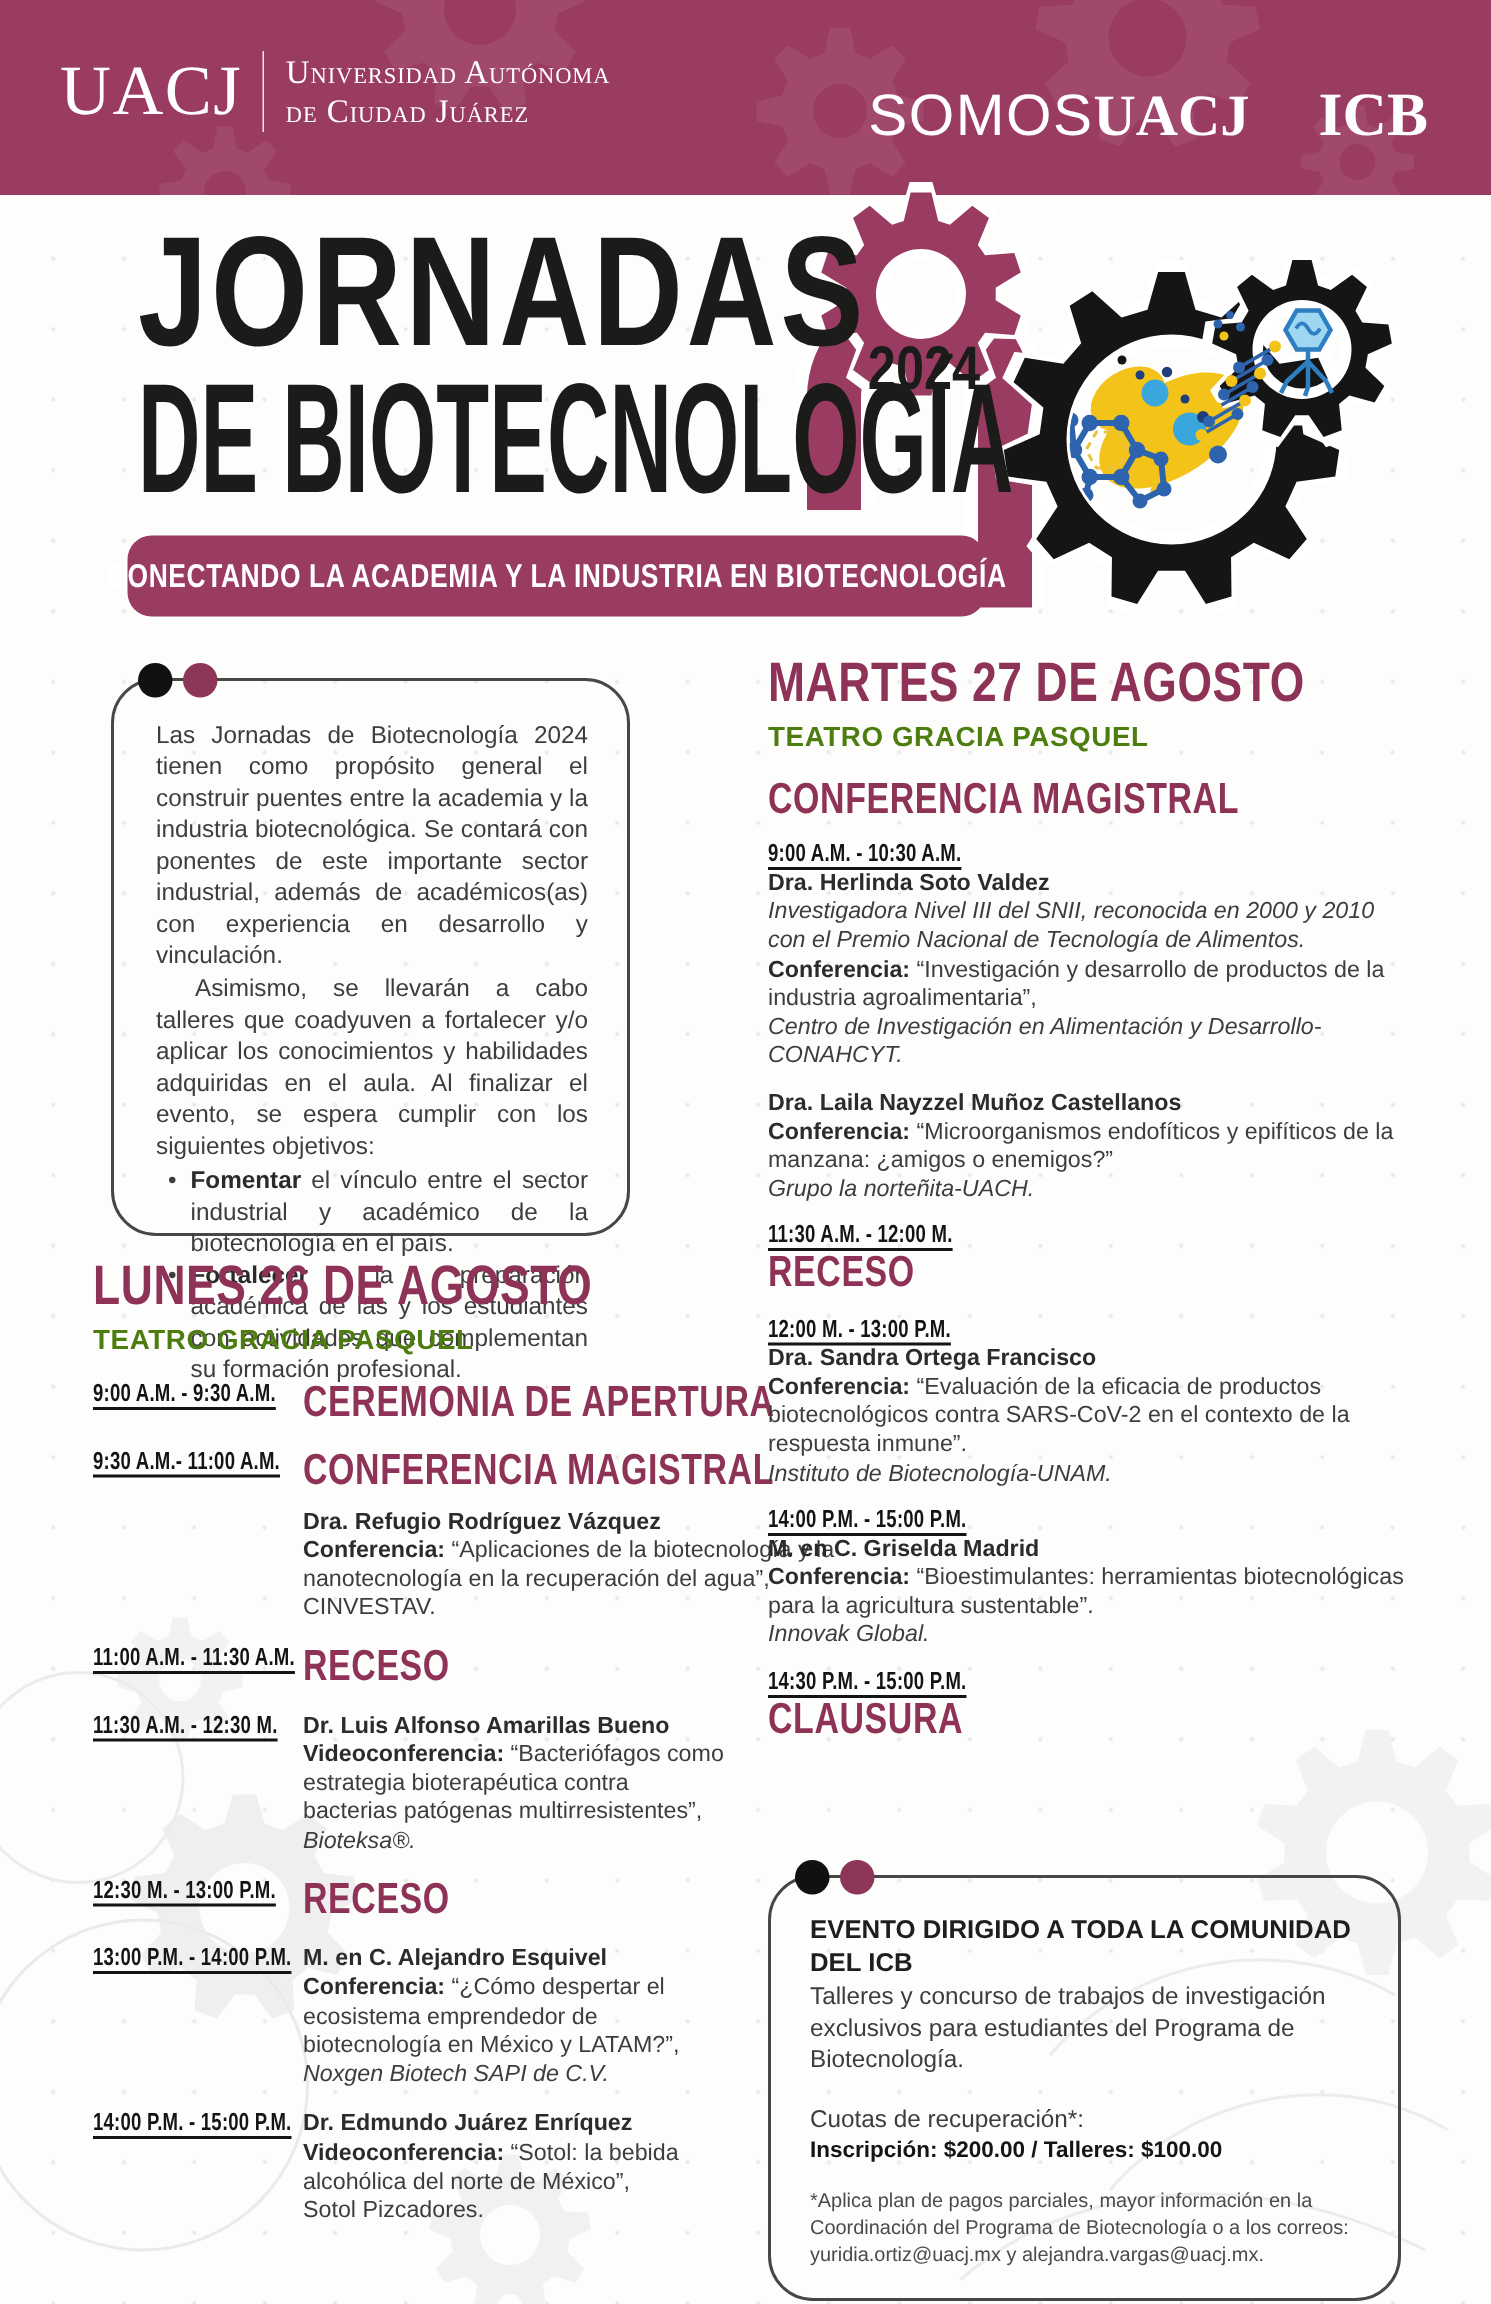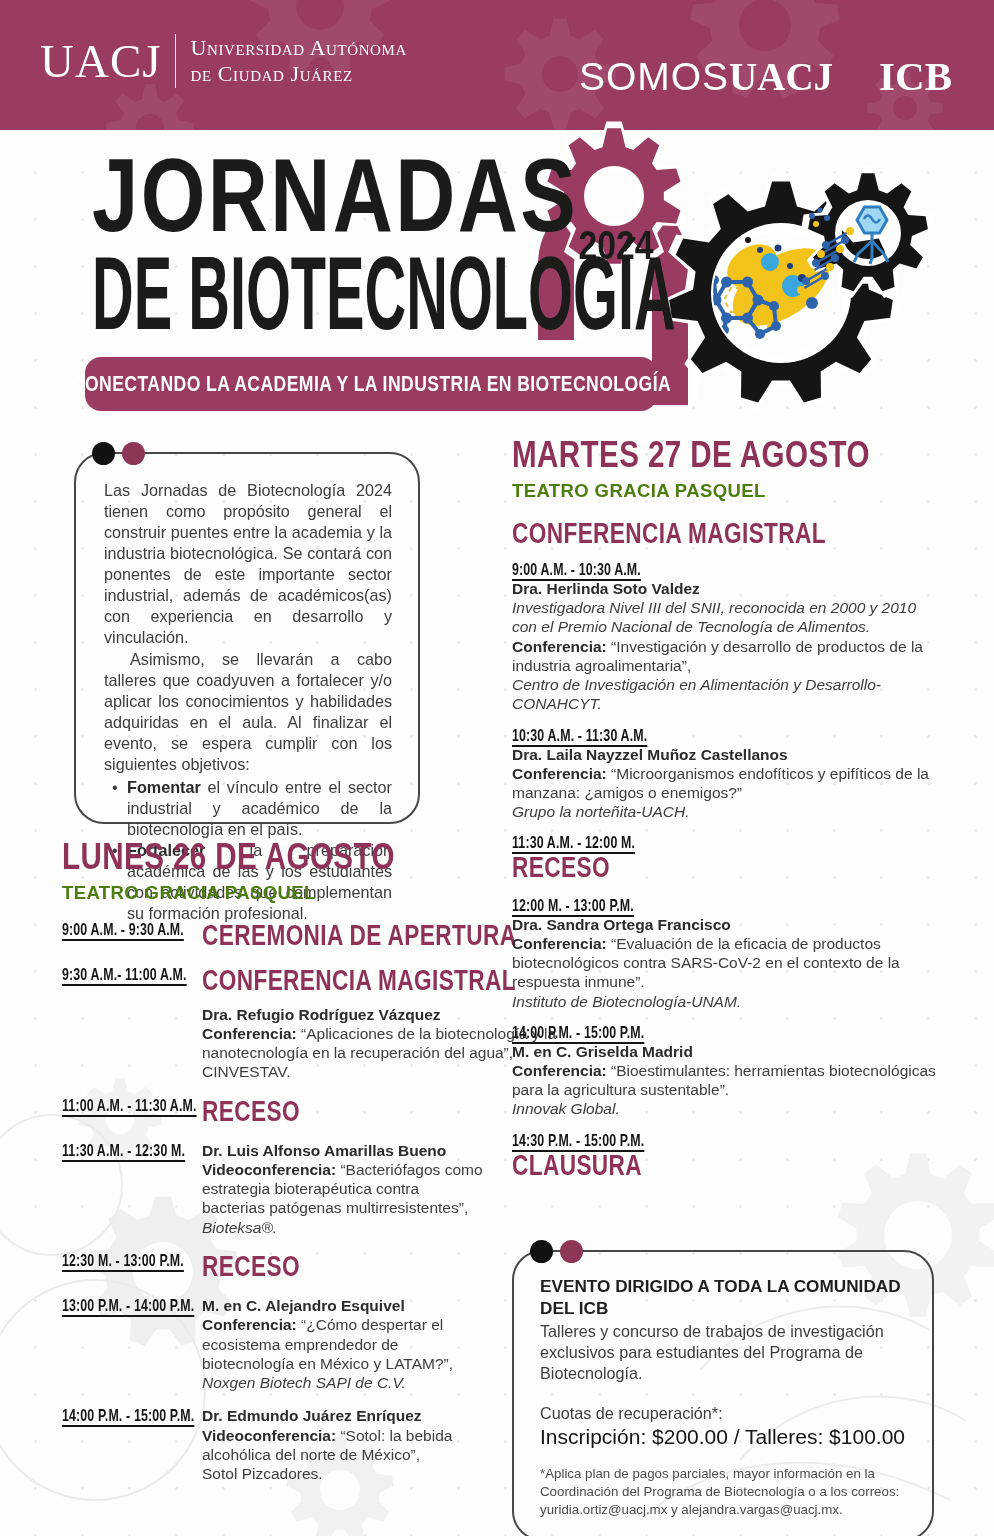--- a/index.html
+++ b/index.html
@@ -78,21 +78,21 @@
   .sh + .block{margin-top:8px;}
   .speaker{font-weight:700;color:#2b2b2b;}
   .bio,.org{font-style:italic;}
   .talk b{color:#2b2b2b;}
 
   
   .infobox{left:512px;top:1250px;width:422px;padding:24px 26px 20px;box-sizing:border-box;}
   .ib-head{font-weight:700;font-size:17.2px;color:#1e1e1e;line-height:1.25;}
   .ib-body{font-size:16.2px;line-height:1.30;margin-top:2px;}
   .fees-label{margin-top:20px;font-size:16.2px;}
-  .fees{margin-top:2px;font-weight:400;font-size:21px;color:#141414;}
+  .fees{margin-top:2px;font-weight:700;font-size:15px;color:#141414;}
   .footnote{margin-top:16px;font-size:13.3px;line-height:1.35;color:#4a4a4a;}
 </style>
 </head>
 <body>
 
 <div class="page">
 
   <svg class="wm" width="994" height="1536" viewBox="0 0 994 1536">
     <g id="wm-gears">
         <path d="M149.5,1215.6L155.2,1196.4L170.8,1196.4L176.5,1215.6L188.9,1220.1L205.6,1209.1L217.6,1219.1L209.6,1237.5L216.2,1248.9L236.1,1251.2L238.8,1266.5L220.9,1275.5L218.6,1288.5L232.4,1303.1L224.6,1316.5L205.1,1311.9L195.0,1320.4L196.2,1340.4L181.5,1345.7L169.6,1329.6L156.4,1329.6L144.5,1345.7L129.8,1340.4L131.0,1320.4L120.9,1311.9L101.4,1316.5L93.6,1303.1L107.4,1288.5L105.1,1275.5L87.2,1266.5L89.9,1251.2L109.8,1248.9L116.4,1237.5L108.4,1219.1L120.4,1209.1L137.1,1220.1Z M193,1272 A30,30 0 1 0 133,1272 A30,30 0 1 0 193,1272 Z" fill="#efefef" fill-rule="evenodd"></path>
@@ -329,21 +329,20 @@
           <div class="scontent">
             <div class="block">
               <div class="speaker">Dra. Herlinda Soto Valdez</div>
               <div class="bio">Investigadora Nivel III del SNII, reconocida en 2000 y 2010 con el Premio Nacional de Tecnología de Alimentos.</div>
               <div class="talk"><b>Conferencia:</b> “Investigación y desarrollo de productos de la industria agroalimentaria”,</div>
               <div class="org">Centro de Investigación en Alimentación y Desarrollo-CONAHCYT.</div>
             </div>
           </div>
         </div>
         <div class="sched-row">
-          <div class="time"><span>10:30 A.M. - 11:30 A.M.</span></div>
           <div class="scontent">
             <div class="block">
               <div class="speaker">Dra. Laila Nayzzel Muñoz Castellanos</div>
               <div class="talk"><b>Conferencia:</b> “Microorganismos endofíticos y epifíticos de la manzana: ¿amigos o enemigos?”</div>
               <div class="org">Grupo la norteñita-UACH.</div>
             </div>
           </div>
         </div>
         <div class="sched-row">
           <div class="time"><span>11:30 A.M. - 12:00 M.</span></div>

